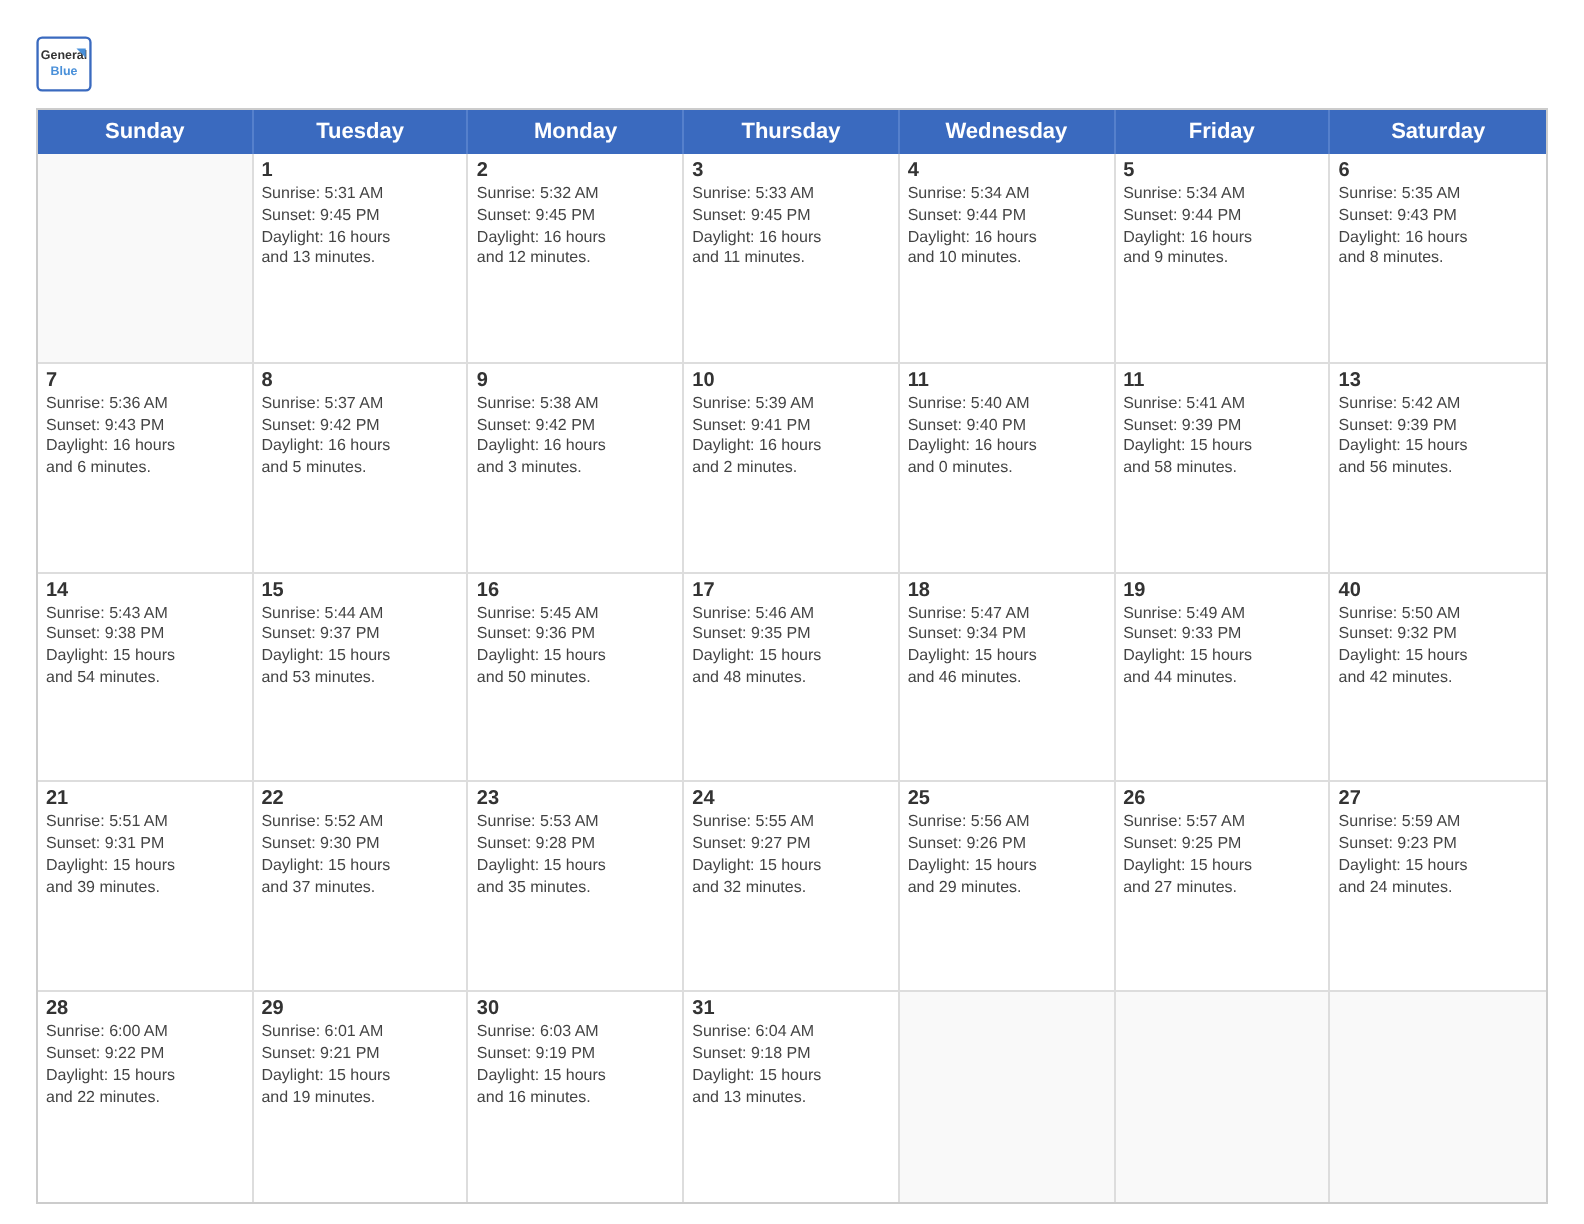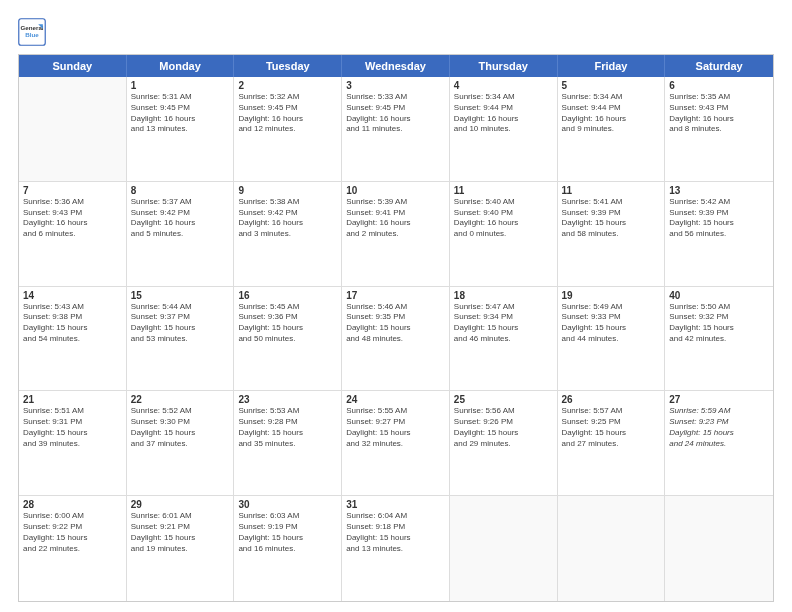--- a/index.html
+++ b/index.html
@@ -113,24 +113,24 @@
       </svg>
     </div>
     <div class="title-block">
       <div class="month-year"></div>
       <div class="location"></div>
     </div>
   </div>
   <div class="calendar">
     <div class="cal-header">
     <div class="cal-header-cell">Sunday</div>
+        <div class="cal-header-cell">Tuesday</div>
         <div class="cal-header-cell">Monday</div>
-        <div class="cal-header-cell">Tuesday</div>
+        <div class="cal-header-cell">Thursday</div>
         <div class="cal-header-cell">Wednesday</div>
-        <div class="cal-header-cell">Thursday</div>
         <div class="cal-header-cell">Friday</div>
         <div class="cal-header-cell">Saturday</div>
       </div>
     <div class="cal-body">
     <div class="cal-row">
           <div class="cal-cell empty"></div>
           <div class="cal-cell">
             <span class="day-num">1</span>
             <div class="cell-text" style="white-space: pre-line;">Sunrise: 5:31 AM
 Sunset: 9:45 PM
@@ -313,21 +313,21 @@
           </div>
           <div class="cal-cell">
             <span class="day-num">26</span>
             <div class="cell-text" style="white-space: pre-line;">Sunrise: 5:57 AM
 Sunset: 9:25 PM
 Daylight: 15 hours
 and 27 minutes.</div>
           </div>
           <div class="cal-cell">
             <span class="day-num">27</span>
-            <div class="cell-text" style="white-space: pre-line; font-style: italic;">Sunrise: 5:59 AM
+            <div class="cell-text" style="white-space: pre-line;">Sunrise: 5:59 AM
 Sunset: 9:23 PM
 Daylight: 15 hours
 and 24 minutes.</div>
           </div>
         </div>
         <div class="cal-row">
           <div class="cal-cell">
             <span class="day-num">28</span>
             <div class="cell-text" style="white-space: pre-line;">Sunrise: 6:00 AM
 Sunset: 9:22 PM

